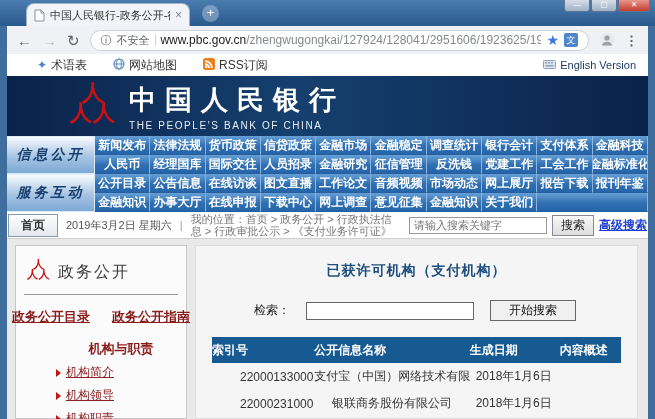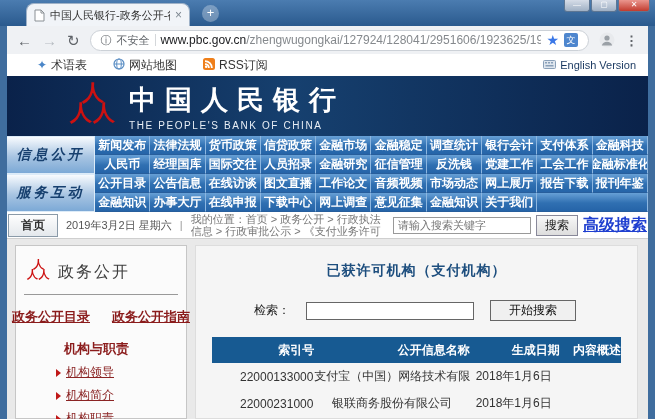--- a/index.html
+++ b/index.html
@@ -77,43 +77,43 @@
             align-items:center;padding:0 1px;gap:8px;flex:none;}
   .home-btn{border:1px solid #8a9aa8;background:linear-gradient(#fefefe,#e4e8ec);
             font-size:12px;font-weight:bold;color:#333;padding:2px 12px;white-space:nowrap;}
   .crumb-date{font-size:11px;color:#555;white-space:nowrap;}
   .crumb-sep{font-size:11px;color:#999;}
   .crumb-loc{font-size:11px;color:#777;line-height:12px;width:252px;max-height:24px;overflow:hidden;}
   .crumb-search{margin-left:auto;display:flex;align-items:center;gap:5px;}
   .crumb-input{width:138px;height:17px;border:1px solid #999;font-size:11px;padding:0 4px;}
   .search-btn{font-size:12px;border:1px solid #889;background:linear-gradient(#f8f8f8,#ddd);
               padding:1px 8px;color:#222;white-space:nowrap;}
-  .adv-link{font-size:16px;font-weight:bold;color:#1f3fd0;text-decoration:underline;white-space:nowrap;}
+  .adv-link{font-size:12px;font-weight:bold;color:#1f3fd0;text-decoration:underline;white-space:nowrap;}
 
   
   .content{flex:1;display:flex;gap:8px;padding:6px 10px 0 8px;background:#e9e9e9;overflow:hidden;}
   .sidebar{width:172px;flex:none;background:#fbfbfb;border:1px solid #c6c6c6;padding:10px 8px;}
   .sb-head{display:flex;align-items:center;gap:8px;padding:2px 2px 8px;border-bottom:1px solid #999;}
   .sb-title{font-size:16px;color:#3c3c3c;letter-spacing:2px;}
   .sb-links{display:flex;gap:22px;margin:13px 2px 0;justify-content:center;}
   .sb-link{font-size:13px;font-weight:bold;color:#8b1c1c;text-decoration:underline;white-space:nowrap;cursor:pointer;}
   .sb-section{margin-top:14px;}
-  .sb-sec-title{font-size:13px;font-weight:bold;color:#8b1c1c;padding-left:40px;}
+  .sb-sec-title{font-size:13px;font-weight:bold;color:#8b1c1c;padding-left:40px;text-align:center;}
   .sb-item{display:flex;align-items:center;gap:5px;padding-left:32px;margin-top:6px;}
   .bullet{width:0;height:0;border-left:5px solid #c01818;border-top:4px solid transparent;
           border-bottom:4px solid transparent;flex:none;}
   .sb-item-label{font-size:12px;color:#8b2424;text-decoration:underline;cursor:pointer;}
 
   .main{flex:1;background:#f5f5f5;border:1px solid #ddd;padding-top:16px;min-width:0;}
   .main-title{text-align:center;font-size:14px;font-weight:bold;color:#1d4e7e;letter-spacing:1px;}
   .main-search{margin:20px 0 0 58px;display:flex;align-items:center;gap:16px;font-size:12px;color:#222;}
   .retrieve-input{width:168px;height:18px;border:1px solid #666;background:#fff;}
   .start-btn{border:1px solid #666;background:#f0f0f0;font-size:12px;padding:1px 18px;color:#111;white-space:nowrap;}
   table.pub{width:calc(100% - 32px);margin:16px 16px 0;border-collapse:collapse;table-layout:fixed;}
-  .pub th{background:#175a92;color:#fff;font-size:12px;font-weight:bold;height:26px;text-align:right;}
+  .pub th{background:#175a92;color:#fff;font-size:12px;font-weight:bold;height:26px;text-align:left;}
   .pub td{font-size:12px;color:#333;height:27px;white-space:nowrap;overflow:hidden;}
   .col-idx{width:25%;} .col-name{width:38%;} .col-date{width:22%;} .col-desc{width:15%;}
   td.idx{padding-left:28px;}
   td.name{text-align:center;}
   td.date{padding-left:6px;}
 </style>
 </head>
 <body>
 
 <div class="window">
@@ -289,25 +289,25 @@
           <span class="sb-title">政务公开</span>
         </div>
         <div class="sb-links">
           <span class="sb-link">政务公开目录</span>
           <span class="sb-link">政务公开指南</span>
         </div>
         <div class="sb-section">
           <div class="sb-sec-title">机构与职责</div>
           <div class="sb-item">
             <span class="bullet"></span>
-            <span class="sb-item-label">机构领导</span>
+            <span class="sb-item-label">机构简介</span>
           </div>
           <div class="sb-item">
             <span class="bullet"></span>
-            <span class="sb-item-label">机构简介</span>
+            <span class="sb-item-label">机构领导</span>
           </div>
           <div class="sb-item">
             <span class="bullet"></span>
             <span class="sb-item-label">机构职责</span>
           </div>
 
         </div>
 
       </div>
 

